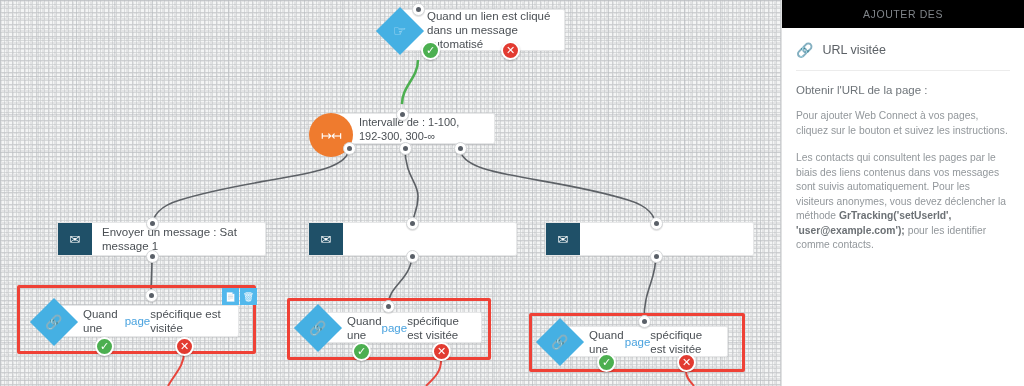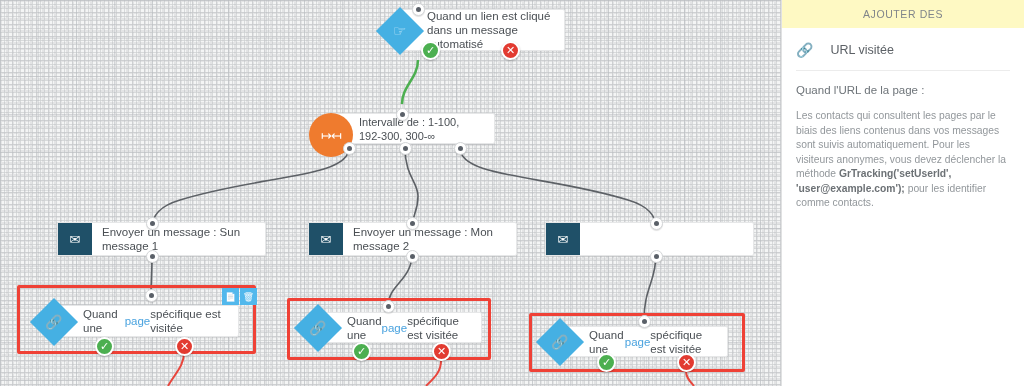--- a/index.html
+++ b/index.html
@@ -115,27 +115,27 @@
     position:absolute; right:0; top:0; width:243px; height:386px;
     background:#ffffff; border-left:1px solid #e0e1e2;
     overflow:hidden;
   }
   .tabs{ display:flex; height:28px; }
   .tab{
     flex:1; display:flex;align-items:center;justify-content:center;
     font-size:10.5px; letter-spacing:.6px; color:#8d9296;
     background:#f7f7f7; cursor:pointer;
   }
-  .tab.inactive-dark{ background:#fef9c3; color:#80858a; }
+  .tab.inactive-dark{ background:#000000; color:#80858a; }
   .panel-body{ padding:0 14px; }
   .sec-title{
     display:flex;align-items:center;gap:9px;
     padding:14px 0 12px 0; border-bottom:1px solid #ececec;
   }
-  .sec-title .t{ font-size:12.5px; color:#5c6166;margin-left:8px; }
+  .sec-title .t{ font-size:12.5px; color:#5c6166; }
   .field-label{ font-size:11.5px;color:#6e7479; margin:13px 0 8px 0; }
   .url-input{
     width:100%; height:25px; background:#f2f3f3; border:none;
     font-size:11px; color:#5d6266; padding:0 9px;
     font-family:"Liberation Sans",sans-serif;
   }
   .para{ font-size:10.3px;line-height:14.5px;color:#92979b; margin-top:13px; }
   .para b{ color:#6c7175; }
   .btn-web{
     display:block; margin:13px auto 0 auto; width:155px;height:27px;
@@ -192,30 +192,29 @@
     </div>
     <div class="dot" style="left:396px; top:108px;"></div>
     <div class="dot" style="left:343px; top:142px;"></div>
     <div class="dot" style="left:399px; top:142px;"></div>
     <div class="dot" style="left:454px; top:142px;"></div>
 
     <div class="node" style="left:57px; top:222px; width:209px; height:34px;">
       <div class="sq-icon">
         <span style="color:#fff;font-size:13px;">✉</span>
       </div>
-      <div class="label">Envoyer un message : Sun message 1</div>
+      <div class="label">Envoyer un message : Sat message 1</div>
     </div>
     <div class="dot" style="left:146px; top:217px;"></div>
     <div class="dot" style="left:146px; top:250px;"></div>
 
     <div class="node" style="left:308px; top:222px; width:209px; height:34px;">
       <div class="sq-icon">
         <span style="color:#fff;font-size:13px;">✉</span>
       </div>
-      <div class="label">Envoyer un message : Mon message 2</div>
     </div>
     <div class="dot" style="left:406px; top:217px;"></div>
     <div class="dot" style="left:406px; top:250px;"></div>
 
     <div class="node" style="left:545px; top:222px; width:209px; height:34px;">
       <div class="sq-icon">
         <span style="color:#fff;font-size:13px;">✉</span>
       </div>
     </div>
     <div class="dot" style="left:650px; top:217px;"></div>
@@ -280,24 +279,25 @@
       <div class="tab inactive-dark">AJOUTER DES</div>
     </div>
 
     <div class="panel-body">
 
       <div class="sec-title">
         <span style="color:#6fc0ea;font-size:14px;">🔗</span>
         <span class="t">URL visitée</span>
       </div>
 
-      <div class="field-label">Quand l'URL de la page :</div>
-
-
-
+      <div class="field-label">Obtenir l'URL de la page :</div>
+
+
+
+      <div class="para">Pour ajouter Web Connect à vos pages, cliquez sur le bouton et suivez les instructions.</div>
 
 
       <div class="para">
         <span>Les contacts qui consultent les pages par le biais des liens contenus dans vos messages sont suivis automatiquement. Pour les visiteurs anonymes, vous devez déclencher la méthode </span><b>GrTracking('setUserId', 'user@example.com');</b><span> pour les identifier comme contacts.</span><br>
         
       </div>
 
       
 
       

